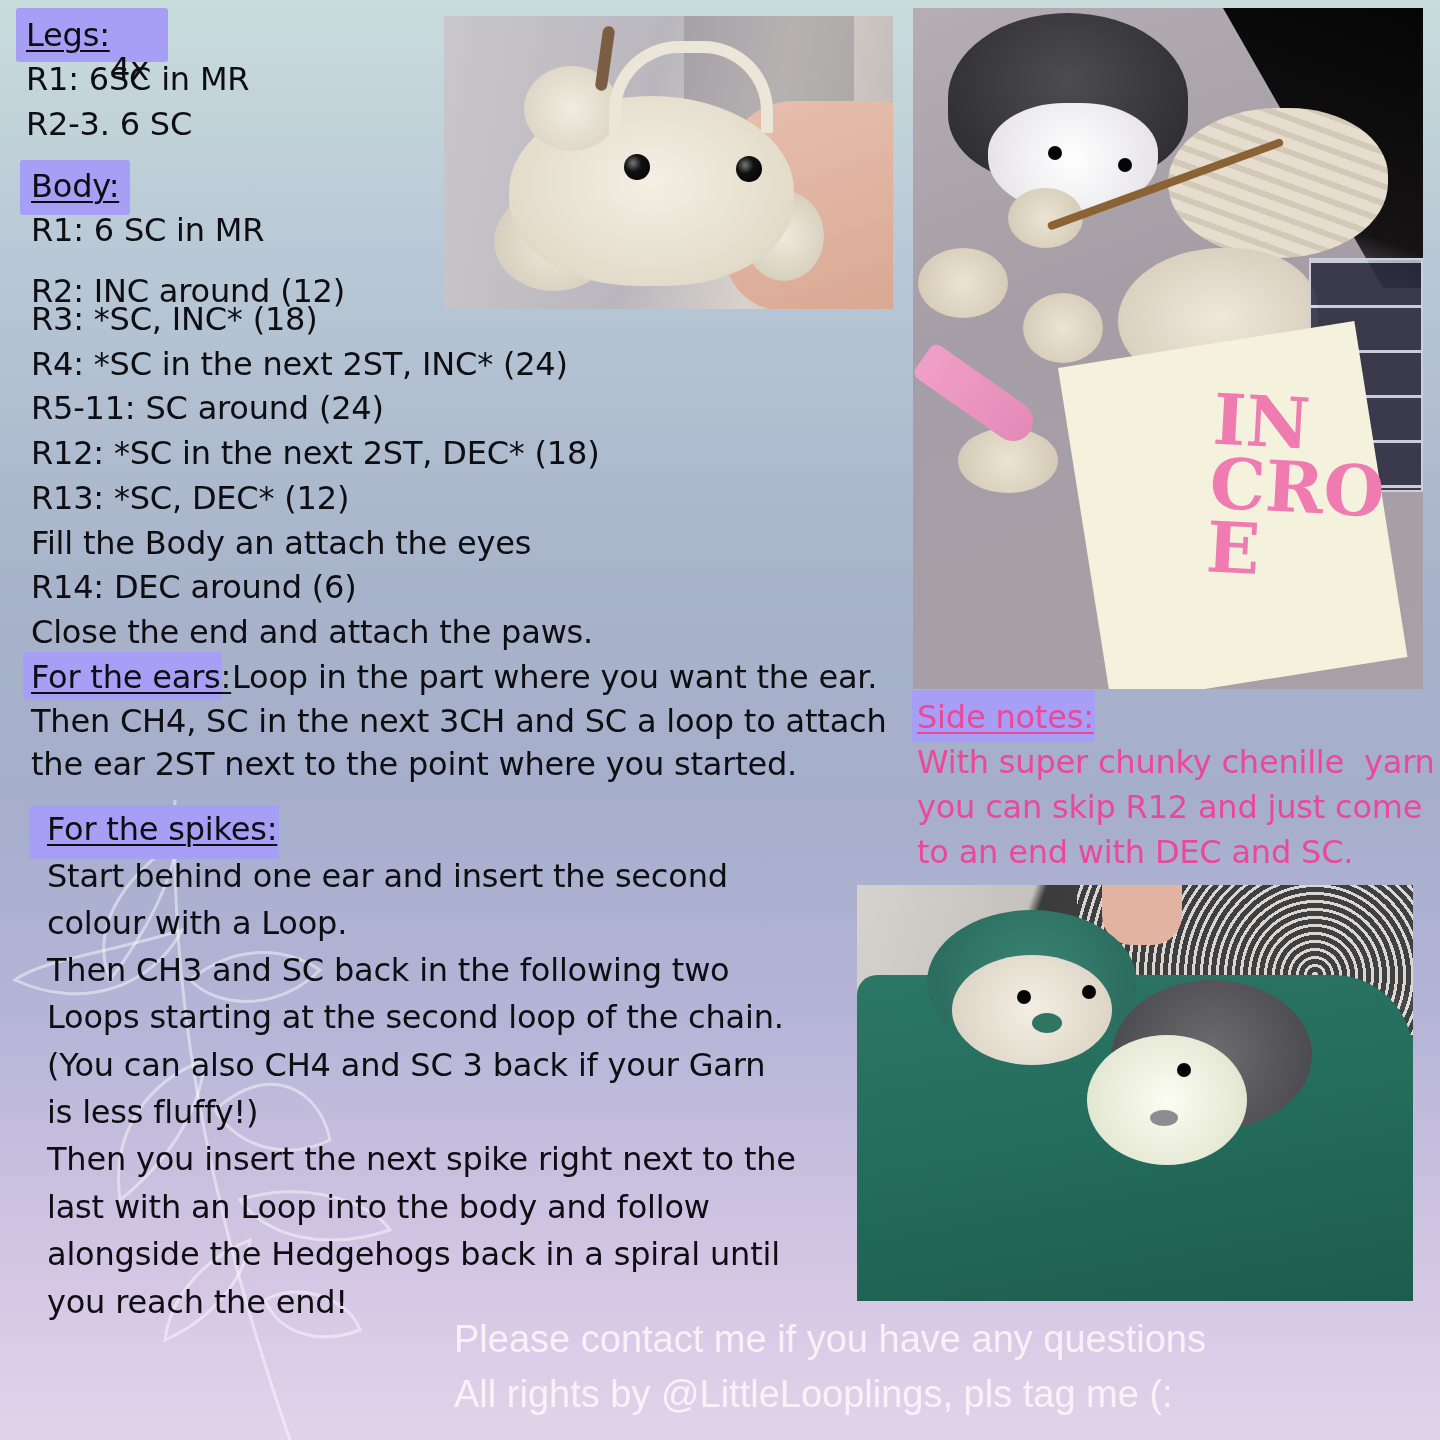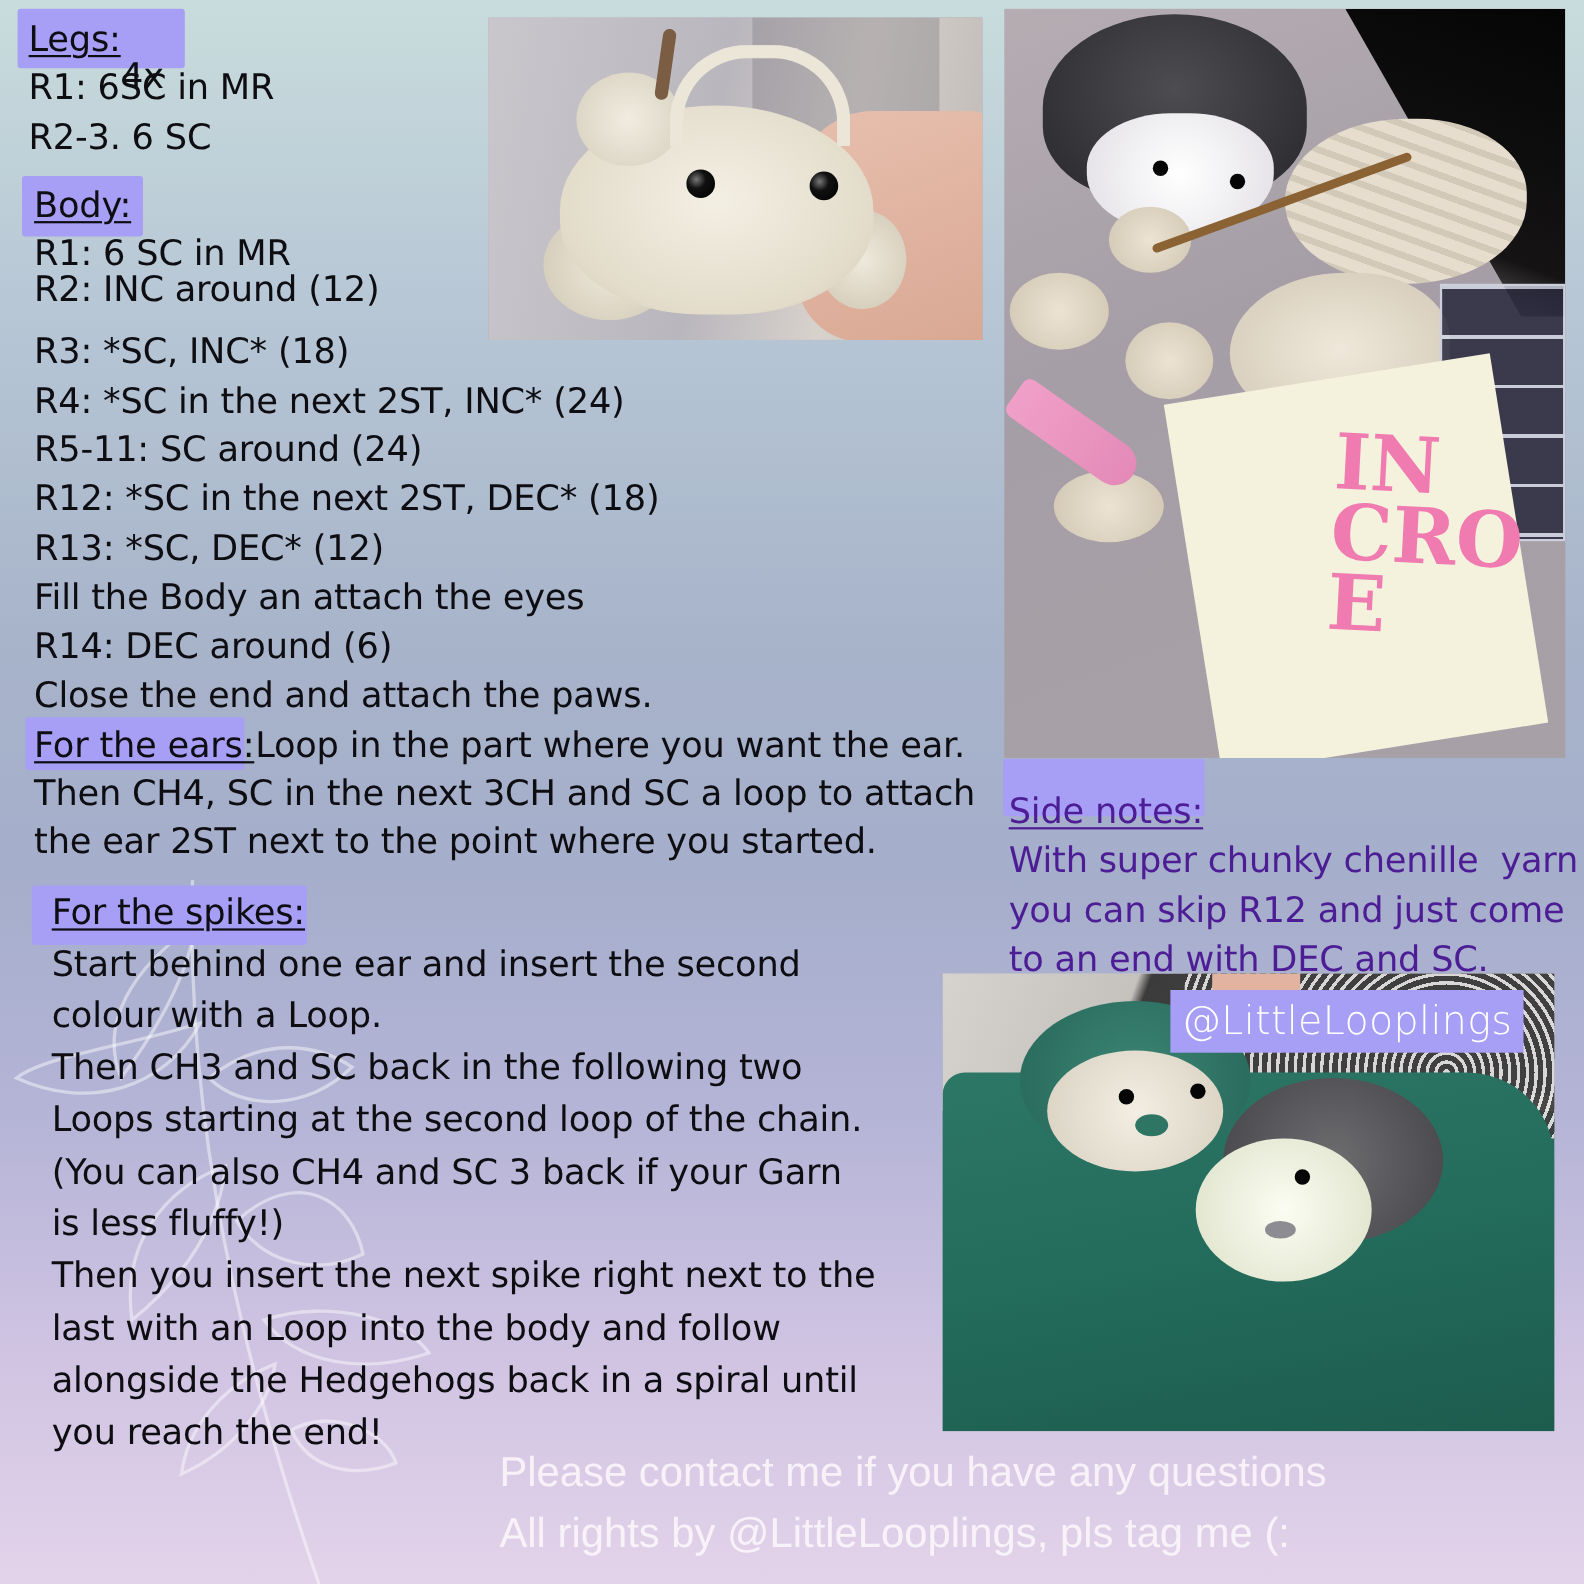--- a/index.html
+++ b/index.html
@@ -12,21 +12,21 @@
     .hl {
       position: absolute; background: #a79ef6; border-radius: 3px;
     }
     .label {
       position: absolute; text-decoration: underline; text-decoration-thickness: 2px;
       text-underline-offset: 4px; white-space: nowrap;
     }
     .line { position: absolute; white-space: nowrap; }
     .t30 { font-size: 32px; letter-spacing: -0.2px; }
     .t32 { font-size: 32px; letter-spacing: -0.2px; margin-left: 12px; }
-    .white { color: #4c1d95; margin-top: 20px; }
+    .white { color: #ec4899; }
     .footer { color: #fbf6fa; font-size: 38px; font-family: "Liberation Sans", sans-serif; white-space: nowrap; position: absolute; opacity: .92; }
 
     .photo { position: absolute; overflow: hidden; }
     
     #photo1 { left: 444px; top: 16px; width: 449px; height: 293px;
       background: radial-gradient(ellipse 40% 55% at 15% 40%, #cfcdd3 0%, #b5b2ba 100%),
                   linear-gradient(135deg, #c6c3c9, #9f9da5); }
     #photo1 .bg { position:absolute; inset:0; background: linear-gradient(100deg, #c9c6cc 0%, #b9b6bd 45%, #d8d2cc 70%, #bdb8b6 100%); }
     #photo1 .shirt { position:absolute; left:240px; top:0; width:170px; height:140px; background:#77757d; opacity:.35; border-radius: 0 0 40px 40px; }
     #photo1 .hand { position:absolute; left:280px; top:85px; width:180px; height:210px; background: linear-gradient(160deg,#e7bfae,#d9a893); border-radius: 70px 20px 0 60px; }
@@ -93,21 +93,21 @@
 <div class="label t30" style="left:26px;top:16px;">
   <span>Legs:</span>
 </div>
 <div class="line t30" style="left:100px;top:16px;white-space:pre;margin-top:34px;"> 4x</div>
 <div class="line t30" style="left:26px;top:60px;">R1: 6SC in MR</div>
 <div class="line t30" style="left:26px;top:105px;">R2-3. 6 SC</div>
 
 <div class="hl" style="left:20px;top:160px;width:110px;height:55px;"></div>
 <div class="label t30" style="left:31px;top:167px;">Body:</div>
 <div class="line t30" style="left:31px;top:211px;">R1: 6 SC in MR</div>
-<div class="line t30" style="left:31px;top:244px;">R2: INC around (12)</div>
+<div class="line t30" style="left:31px;top:272px;">R2: INC around (12)</div>
 <div class="line t30" style="left:31px;top:300px;">R3: *SC, INC* (18)</div>
 <div class="line t30" style="left:31px;top:345px;">R4: *SC in the next 2ST, INC* (24)</div>
 <div class="line t30" style="left:31px;top:389px;">R5-11: SC around (24)</div>
 <div class="line t30" style="left:31px;top:434px;">R12: *SC in the next 2ST, DEC* (18)</div>
 <div class="line t30" style="left:31px;top:479px;">R13: *SC, DEC* (12)</div>
 <div class="line t30" style="left:31px;top:524px;">Fill the Body an attach the eyes</div>
 <div class="line t30" style="left:31px;top:568px;">R14: DEC around (6)</div>
 <div class="line t30" style="left:31px;top:613px;text-align:center;">Close the end and attach the paws.</div>
 
 <div class="hl" style="left:23px;top:652px;width:199px;height:48px;"></div>
@@ -178,19 +178,16 @@
   <div class="hand"></div>
   <div class="hog1"></div>
   <div class="face1"></div>
   <div class="eye" style="left:160px;top:105px;"></div>
   <div class="eye" style="left:225px;top:100px;"></div>
   <div style="position:absolute;left:175px;top:128px;width:30px;height:20px;background:#2f7564;border-radius:50%;"></div>
   <div class="hog2"></div>
   <div class="face2"></div>
   <div class="eye" style="left:320px;top:178px;"></div>
   <div style="position:absolute;left:293px;top:225px;width:28px;height:16px;background:#8c8c92;border-radius:50%;"></div>
-  <div class="tag">
-    <span>@LittleLooplings</span>
-  </div>
 </div>
 
 <div class="footer" style="left:454px;top:1318px;">Please contact me if you have any questions</div>
 <div class="footer" style="left:454px;top:1373px;">All rights by @LittleLooplings, pls tag me (:</div>
 
 </body></html>

